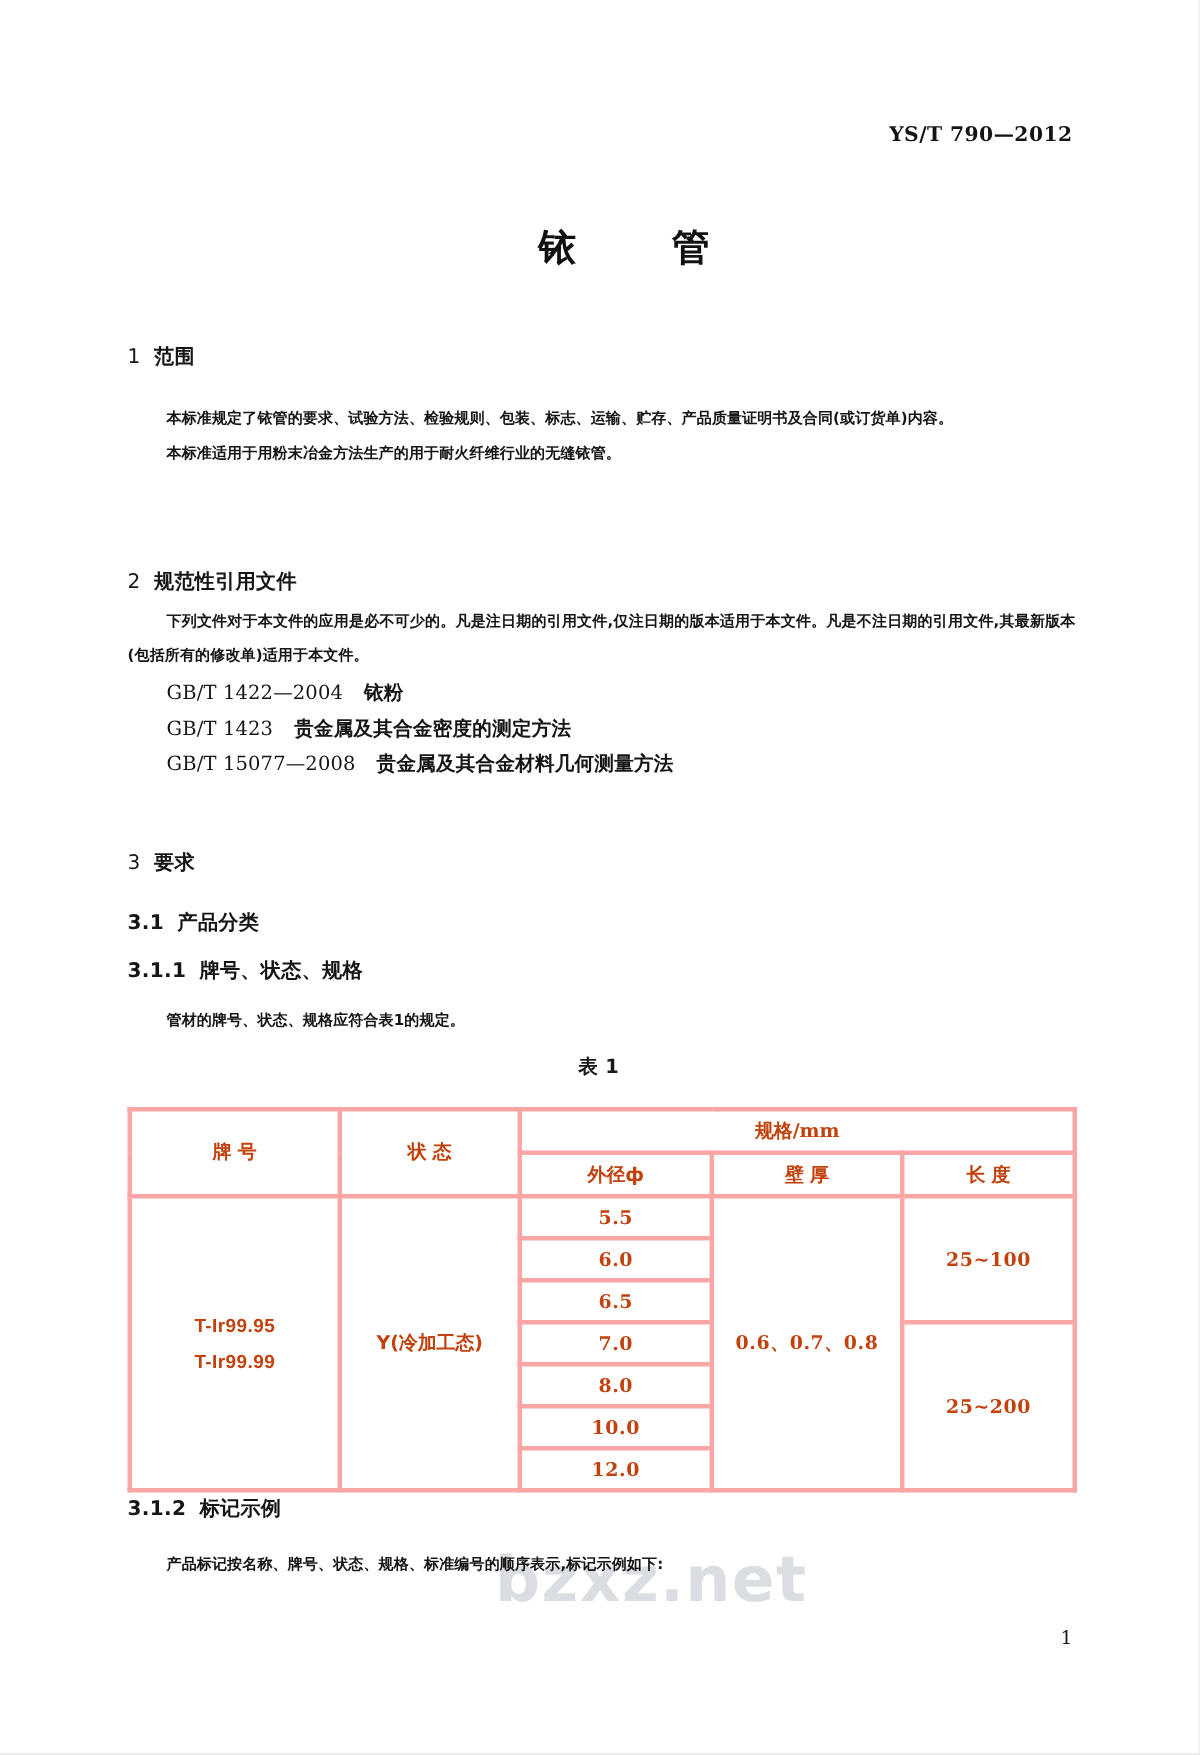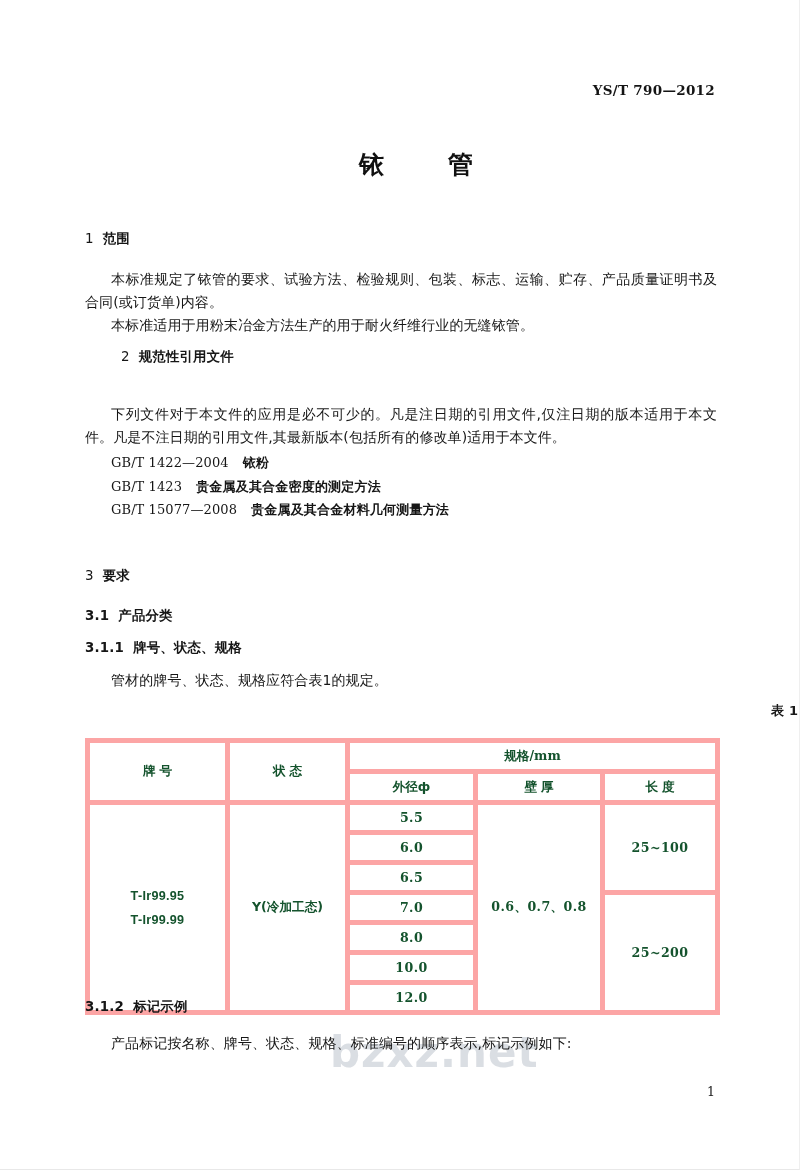--- a/index.html
+++ b/index.html
@@ -88,22 +88,22 @@
     font-family: "DejaVu Sans", sans-serif;
     font-weight: normal;
     margin-right: 9px;
   }
   .sec-h .num.b { font-weight: bold; }
 
   p.para {
     margin: 0;
     text-indent: 26px;
     text-align: justify;
-    font-weight: normal;
-    font-size: 14px;
+    font-weight: bold;
+    font-size: 10px;
     line-height: 23px;
     letter-spacing: 0.1px;
   }
   p.para.noind { text-indent: 0; }
 
   .reflist {
     position: absolute;
     left: 111px;
     width: 600px;
   }
@@ -122,45 +122,45 @@
     margin-left: 14px;
     letter-spacing: 0.2px;
   }
 
   
   .table-caption {
     position: absolute;
     top: 702px;
     left: 0;
     width: 798px;
-    text-align: right;
+    text-align: center;
     font-size: 13px;
     font-weight: bold;
   }
   .table-caption .tn {
     font-family: "DejaVu Sans", sans-serif;
     margin-left: 5px;
   }
 
   table.spec {
     position: absolute;
     left: 85px;
     top: 738px;
     width: 630px;
     border-collapse: collapse;
     table-layout: fixed;
   }
   table.spec td, table.spec th {
-    border: 5px solid #fca5a5;
+    border: 3px solid #fca5a5;
     text-align: center;
     vertical-align: middle;
     font-size: 12.6px;
     font-weight: bold;
     padding: 0;
-    color: #14532d;
+    color: #c2410c;
   }
   table.spec th {
     letter-spacing: 4px;
     text-indent: 4px;
     height: 26px;
   }
   table.spec th.nosp {
     letter-spacing: 0px;
     text-indent: 0;
   }
@@ -200,21 +200,21 @@
     <div class="doc-title">铱管</div>
 
     <div class="blk sec-h" style="top:228px;">
       <span class="num">1</span><span>范围</span>
     </div>
     <div class="blk" style="top:268px;">
       <p class="para">本标准规定了铱管的要求、试验方法、检验规则、包装、标志、运输、贮存、产品质量证明书及合同(或订货单)内容。</p>
       <p class="para">本标准适用于用粉末冶金方法生产的用于耐火纤维行业的无缝铱管。</p>
     </div>
 
-    <div class="blk sec-h" style="top:346px;margin-left:36px;">
+    <div class="blk sec-h" style="top:378px;">
       <span class="num">2</span><span>规范性引用文件</span>
     </div>
     <div class="blk" style="top:403px;">
       <p class="para">下列文件对于本文件的应用是必不可少的。凡是注日期的引用文件,仅注日期的版本适用于本文件。凡是不注日期的引用文件,其最新版本(包括所有的修改单)适用于本文件。</p>
     </div>
 
     <div class="blk reflist" style="top:451px;">
       <div>
         <span class="code">GB/T 1422—2004</span><span class="name">铱粉</span>
       </div>

